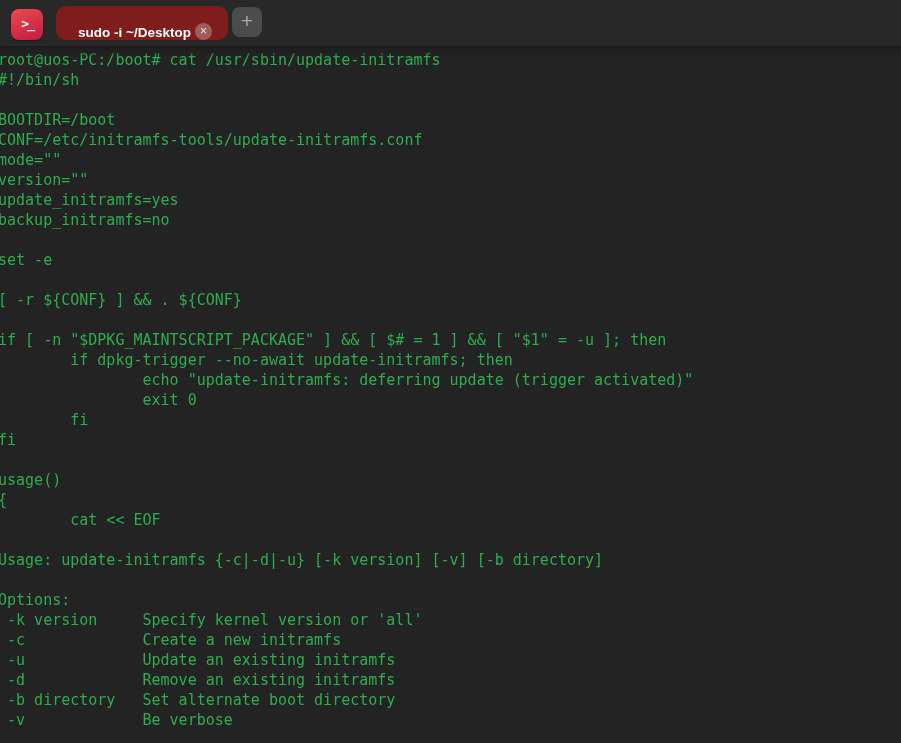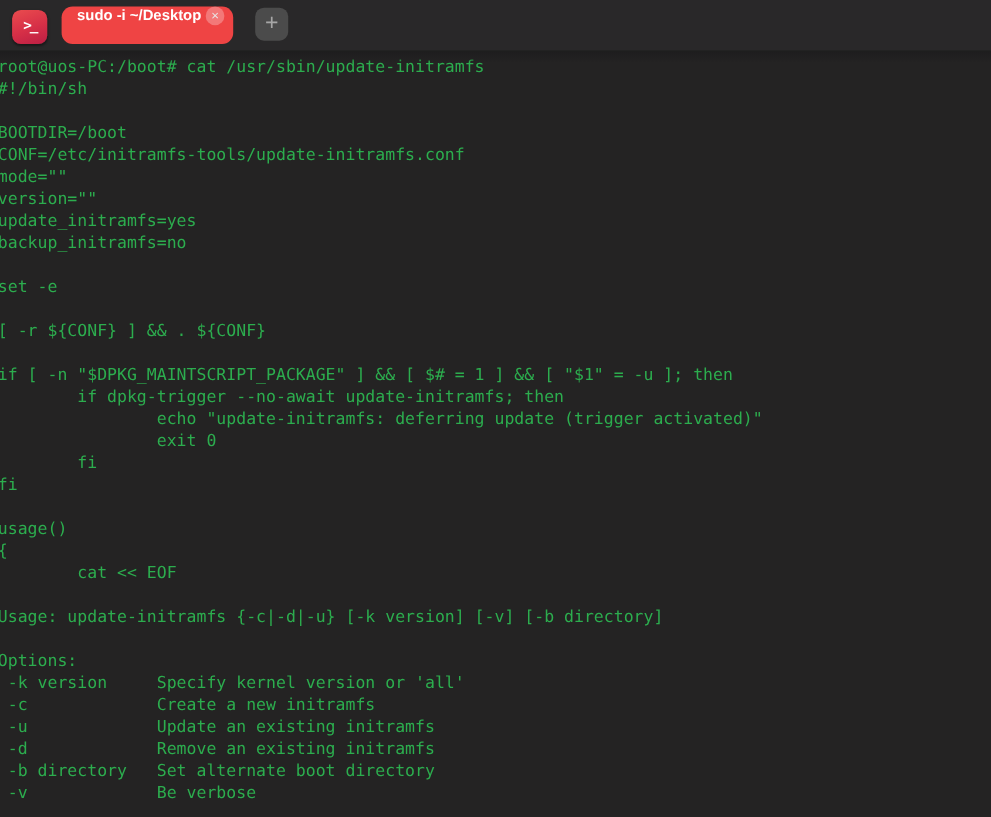--- a/index.html
+++ b/index.html
@@ -43,26 +43,26 @@
     font-weight: bold;
     font-size: 13px;
     letter-spacing: -2px;
     margin-top: -3px;
     user-select: none;
   }
   .tab {
     position: absolute;
     left: 56px;
     top: 6px;
-    width: 156px;
+    width: 172px;
     height: 34px;
     border-radius: 10px;
-    background: #ef4444;
+    background: #7f1d1d;
     display: flex;
-    align-items: flex-start;
+    align-items: flex-end;
     justify-content: center;
     cursor: default;
   }
   .tab-label {
     color: #ffffff;
     font-size: 13.5px;
     font-weight: bold;
     white-space: nowrap;
     padding-left: 14px;
     padding-right: 4px;

